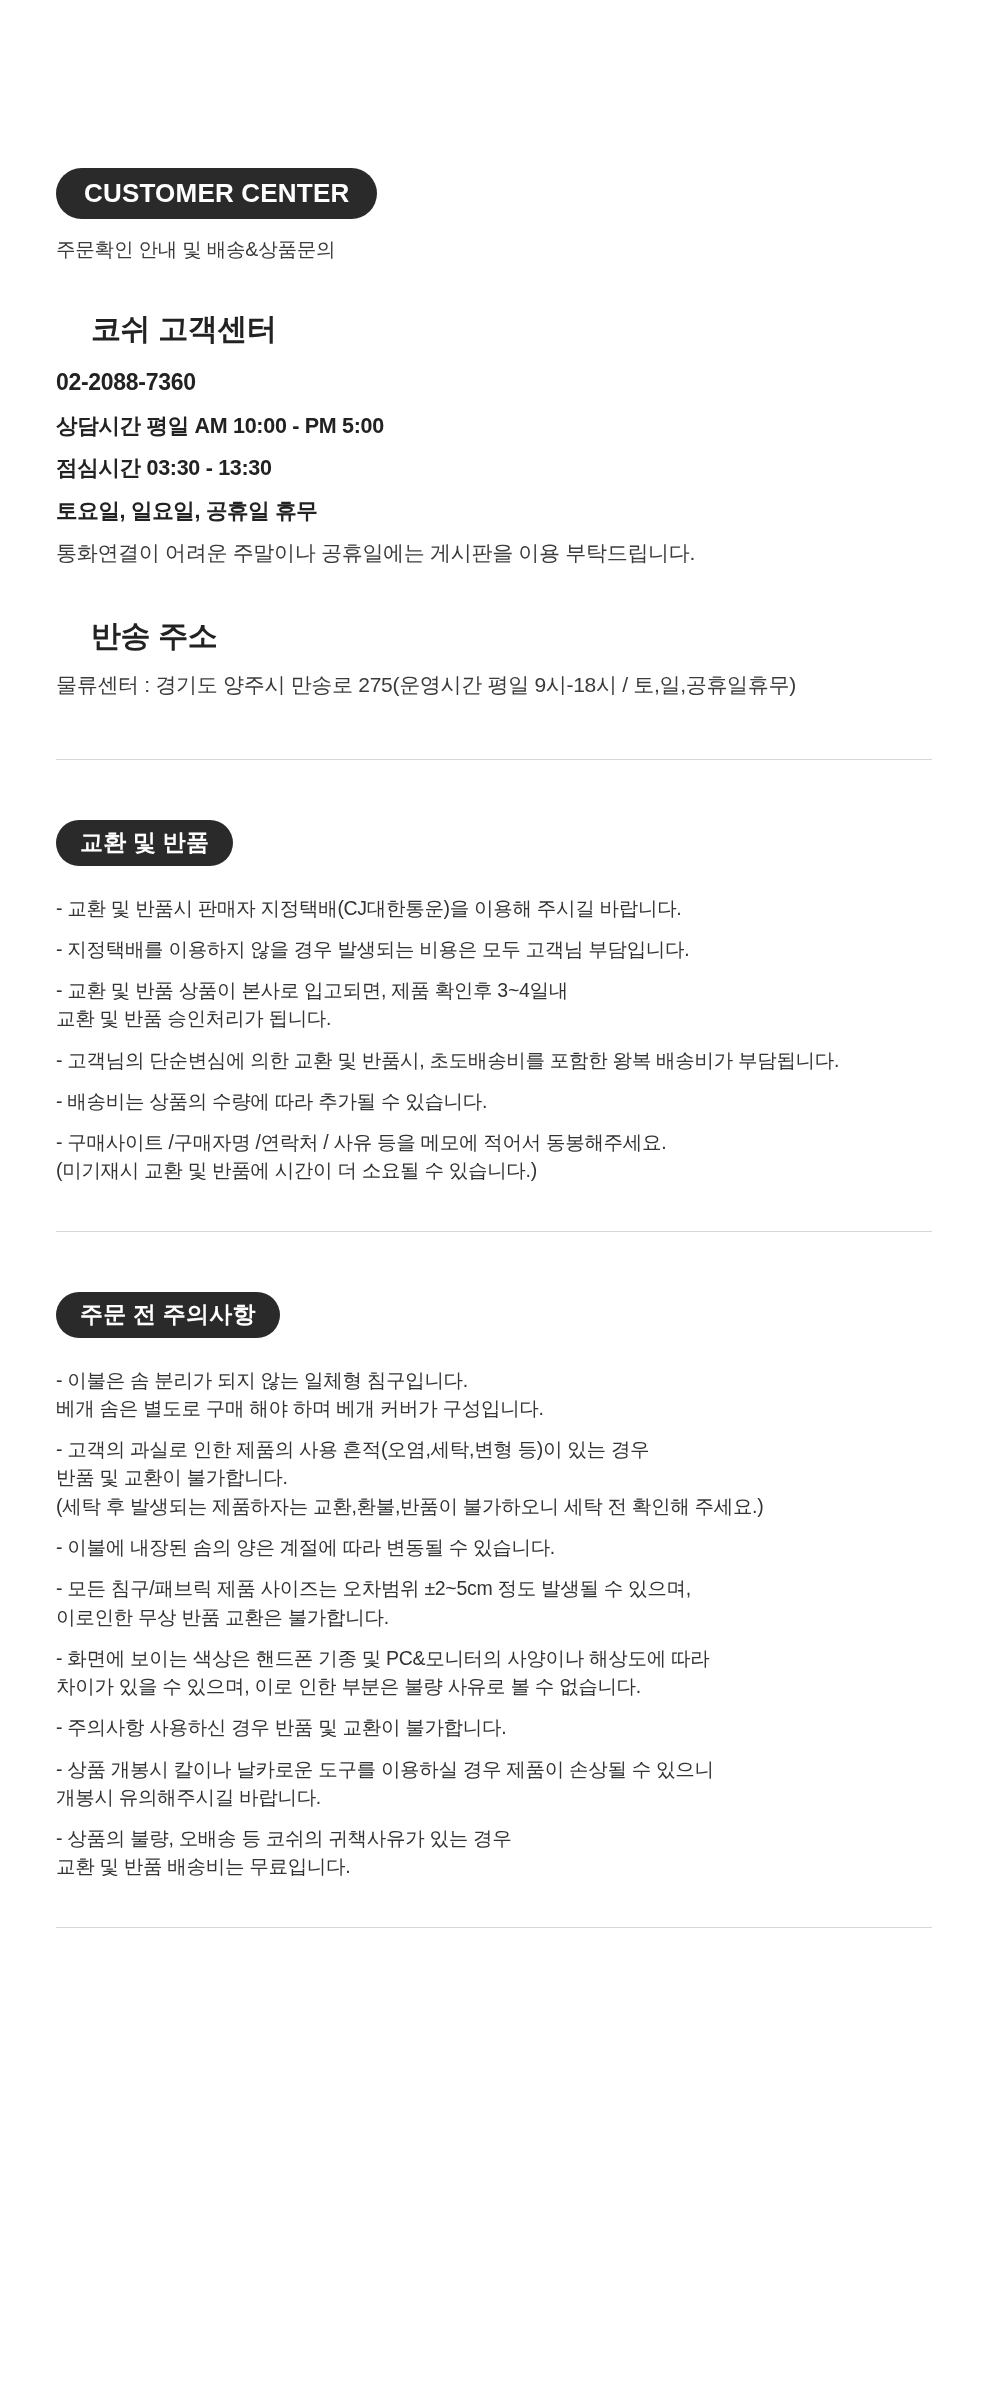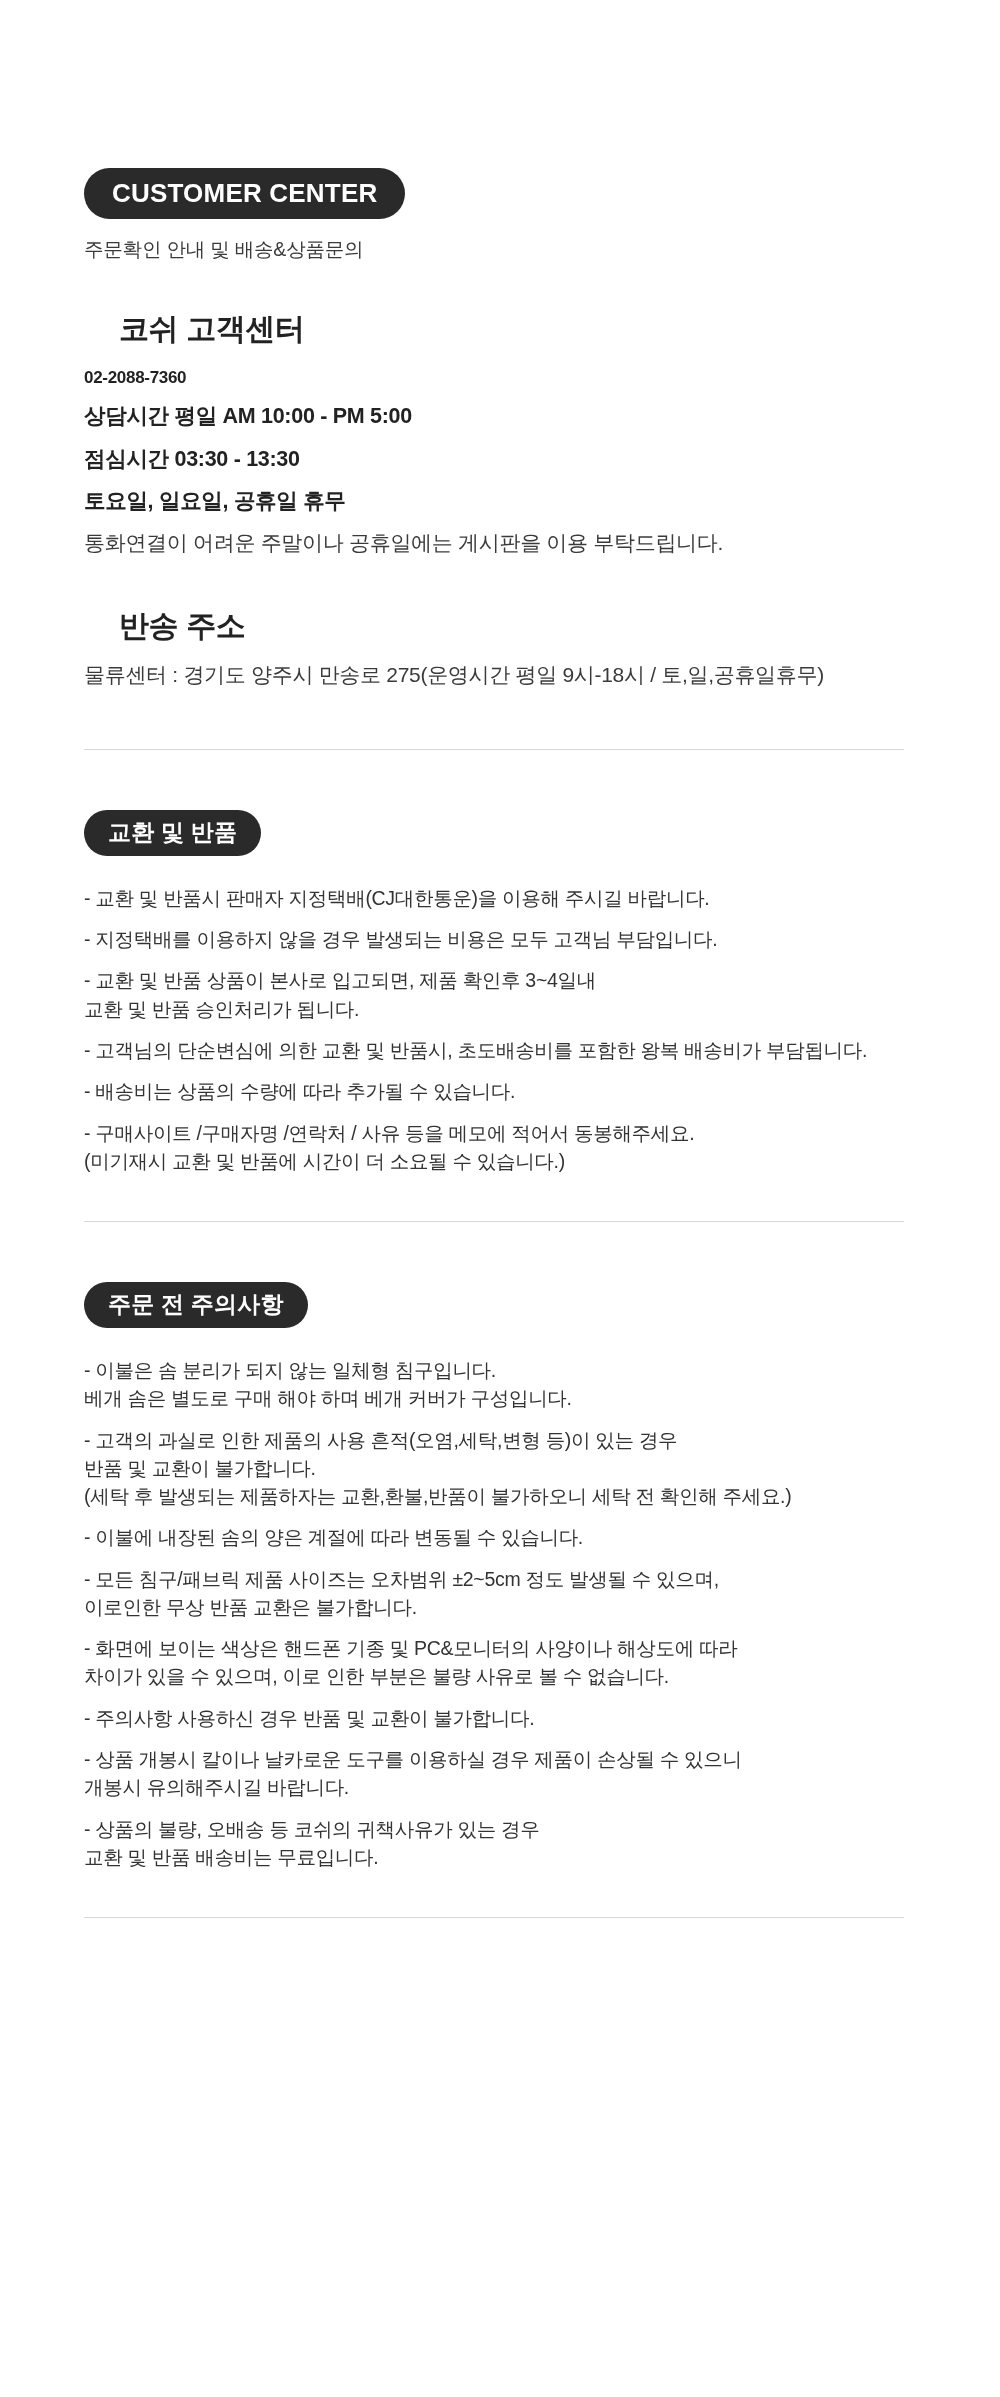--- a/index.html
+++ b/index.html
@@ -10,21 +10,21 @@
   body {
     width: 1000px;
     font-family: "Liberation Sans", "DejaVu Sans", sans-serif;
     color: #2b2b2b;
     -webkit-font-smoothing: antialiased;
   }
   .page {
     width: 988px;
     min-height: 2397px;
     box-sizing: border-box;
-    padding: 0 84px;
+    padding: 0 56px;
     position: relative;
   }
   .spacer-top { height: 168px; }
 
   
   .pill {
     display: inline-block;
     background: #2a2a2a;
     color: #ffffff;
     border-radius: 26px;
@@ -106,21 +106,21 @@
   <div>
     <span class="pill">CUSTOMER CENTER</span>
   </div>
   <div class="sub-under-pill">주문확인 안내 및 배송&amp;상품문의</div>
 
   <div class="gap-46"></div>
 
   <div class="block-title">코쉬 고객센터</div>
   <div class="gap-14"></div>
   <div class="contact-lines">
-    <div class="strong-line" style="font-size:17px;">02-2088-7360</div>
+    <div class="strong-line" style="font-size:23px;">02-2088-7360</div>
     <div class="gap-8"></div>
     <div class="strong-line">상담시간 평일 AM 10:00 - PM 5:00</div>
     <div class="gap-8"></div>
     <div class="strong-line">점심시간 03:30 - 13:30</div>
     <div class="gap-8"></div>
     <div class="strong-line">토요일, 일요일, 공휴일 휴무</div>
     <div class="gap-8"></div>
     <div class="normal-line">통화연결이 어려운 주말이나 공휴일에는 게시판을 이용 부탁드립니다.</div>
   </div>
 

